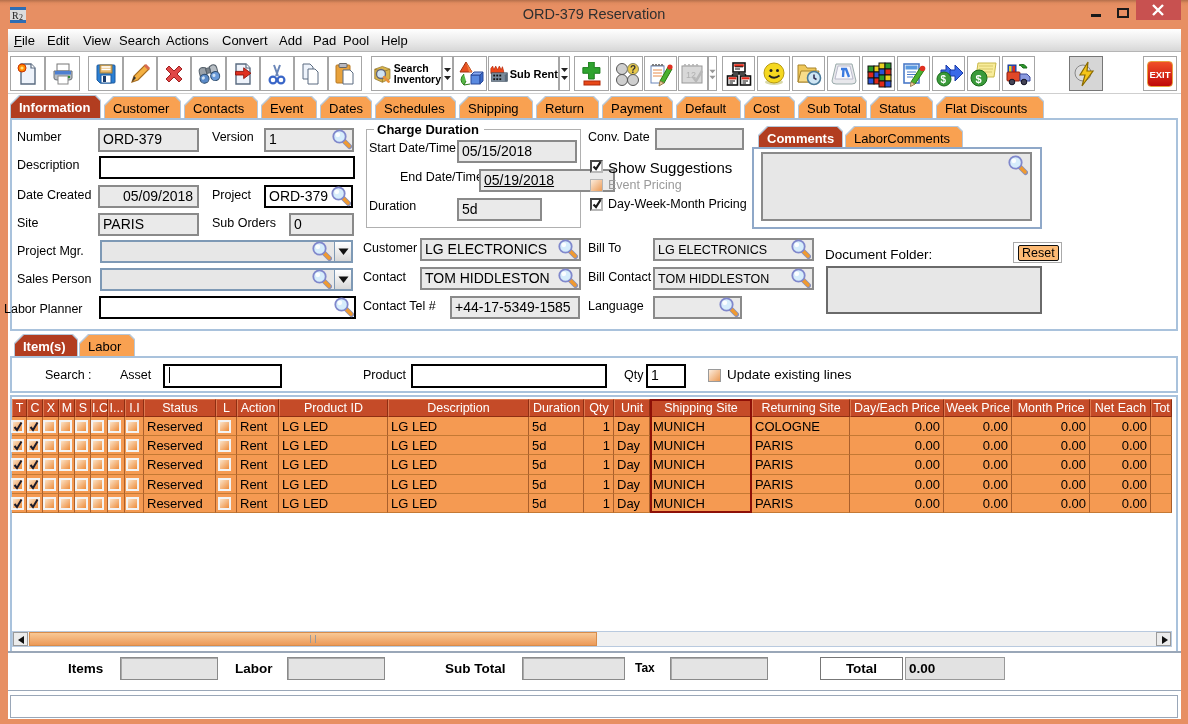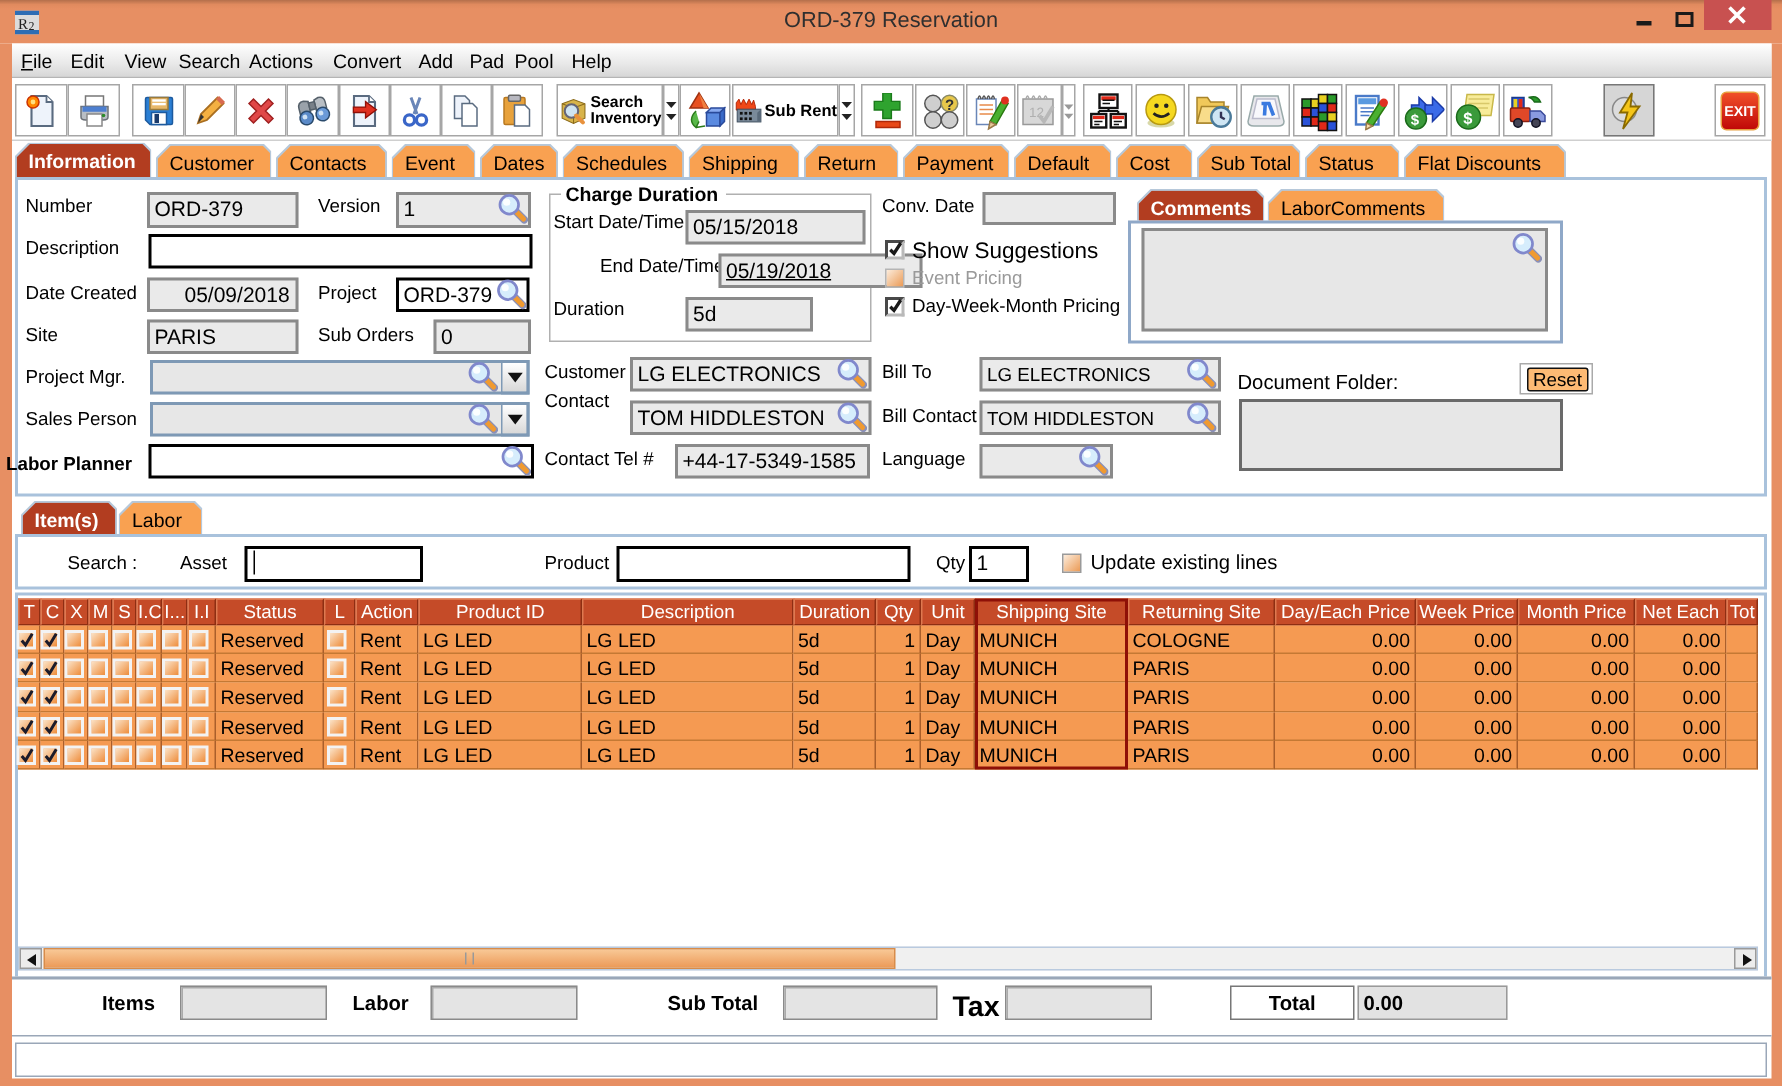--- a/index.html
+++ b/index.html
@@ -380,21 +380,21 @@
 <div class="a tab" style="left:936px;top:96px;width:108px;height:22px;background:#b6c8da;">
     <div class="tab" style="position:absolute;left:1px;top:1px;right:1px;bottom:0;background:#f9a151;color:#000;font-size:13px;padding:4px 0 0 8px;white-space:nowrap">Flat Discounts</div>
   </div>
 <div class="a" style="left:10px;top:118px;width:1168px;height:213px;background:#fff;border:2px solid #a9c2dc;box-shadow:inset 0 0 0 1px #fff;"></div>
 <div class="a" style="left:17px;top:130px;width:95px;height:16px;font-size:12.5px;white-space:nowrap;">Number</div>
 <div class="a" style="left:17px;top:158px;width:95px;height:16px;font-size:12.5px;white-space:nowrap;">Description</div>
 <div class="a" style="left:17px;top:188px;width:95px;height:16px;font-size:12.5px;white-space:nowrap;">Date Created</div>
 <div class="a" style="left:17px;top:216px;width:95px;height:16px;font-size:12.5px;white-space:nowrap;">Site</div>
 <div class="a" style="left:17px;top:244px;width:95px;height:16px;font-size:12.5px;white-space:nowrap;">Project Mgr.</div>
 <div class="a" style="left:17px;top:272px;width:95px;height:16px;font-size:12.5px;white-space:nowrap;">Sales Person</div>
-<div class="a" style="left:4px;top:302px;width:95px;height:16px;font-size:12.5px;white-space:nowrap;font-weight:bold;">Labor Planner</div>
+<div class="a" style="left:4px;top:302px;width:95px;height:16px;font-size:12.5px;white-space:nowrap;">Labor Planner</div>
 <div class="a" style="left:212px;top:130px;width:60px;height:16px;font-size:12.5px;white-space:nowrap;">Version</div>
 <div class="a" style="left:212px;top:188px;width:60px;height:16px;font-size:12.5px;white-space:nowrap;">Project</div>
 <div class="a" style="left:212px;top:216px;width:70px;height:16px;font-size:12.5px;white-space:nowrap;">Sub Orders</div>
 <div class="a fg" style="left:98px;top:128px;width:101px;height:24px;">ORD-379</div>
 <div class="a fg" style="left:264px;top:128px;width:90px;height:24px;">1</div>
 <svg class="a" style="left:331px;top:129px" width="21" height="21" viewBox="0 0 21 21">
     <path d="M13 12 L18.5 17.5" stroke="#8a90b8" stroke-width="5" stroke-linecap="round"></path>
     <path d="M12.5 11.5 L18 17" stroke="#f09a30" stroke-width="3.4" stroke-linecap="round"></path>
     <circle cx="8.5" cy="7.5" r="6.2" fill="#d6edfc" stroke="#8088cc" stroke-width="1.8"></circle>
     <circle cx="6.8" cy="5.8" r="2.4" fill="#ffffff" opacity="0.9"></circle>
@@ -441,21 +441,21 @@
   </svg>
 <div class="a" style="left:366px;top:129px;width:215px;height:99px;border:1px solid #b0b0b0;"></div>
 <div class="a" style="left:374px;top:122px;width:110px;height:15px;background:#fff;font-size:13px;font-weight:bold;padding-left:3px;white-space:nowrap">Charge Duration</div>
 <div class="a" style="left:369px;top:141px;width:86px;height:16px;font-size:12.5px;white-space:nowrap;">Start Date/Time</div>
 <div class="a" style="left:369px;top:170px;width:86px;height:16px;font-size:12.5px;white-space:nowrap;margin-left:31px;">End Date/Time</div>
 <div class="a" style="left:369px;top:199px;width:60px;height:16px;font-size:12.5px;white-space:nowrap;">Duration</div>
 <div class="a fg" style="left:457px;top:140px;width:120px;height:23px;">05/15/2018</div>
 <div class="a fg" style="left:479px;top:169px;width:136px;height:23px;text-decoration:underline;">05/19/2018</div>
 <div class="a fg" style="left:457px;top:198px;width:85px;height:23px;">5d</div>
 <div class="a" style="left:363px;top:241px;width:56px;height:16px;font-size:12.5px;white-space:nowrap;">Customer</div>
-<div class="a" style="left:363px;top:260px;width:56px;height:16px;font-size:12.5px;white-space:nowrap;">Contact</div>
+<div class="a" style="left:363px;top:270px;width:56px;height:16px;font-size:12.5px;white-space:nowrap;">Contact</div>
 <div class="a" style="left:363px;top:299px;width:80px;height:16px;font-size:12.5px;white-space:nowrap;">Contact Tel #</div>
 <div class="a fg" style="left:420px;top:238px;width:161px;height:23px;">LG ELECTRONICS</div>
 <svg class="a" style="left:557px;top:239px" width="21" height="21" viewBox="0 0 21 21">
     <path d="M13 12 L18.5 17.5" stroke="#8a90b8" stroke-width="5" stroke-linecap="round"></path>
     <path d="M12.5 11.5 L18 17" stroke="#f09a30" stroke-width="3.4" stroke-linecap="round"></path>
     <circle cx="8.5" cy="7.5" r="6.2" fill="#d6edfc" stroke="#8088cc" stroke-width="1.8"></circle>
     <circle cx="6.8" cy="5.8" r="2.4" fill="#ffffff" opacity="0.9"></circle>
   </svg>
 <div class="a fg" style="left:420px;top:267px;width:161px;height:23px;">TOM HIDDLESTON</div>
 <svg class="a" style="left:557px;top:268px" width="21" height="21" viewBox="0 0 21 21">
@@ -774,16 +774,16 @@
     </svg></div>
 <div class="a" style="left:29px;top:632px;width:568px;height:14px;background:linear-gradient(#f8c896,#ec9a58);border:1px solid #d88c4a;"></div>
 <div class="a" style="left:310px;top:635px;width:6px;height:8px;border-left:1px solid #999;border-right:1px solid #999;"></div>
 <div class="a" style="left:8px;top:651px;width:1173px;height:40px;background:#fff;border-top:2px solid #9aa7b8;border-bottom:1px solid #9aa7b8;"></div>
 <div class="a" style="left:68px;top:661px;width:60px;height:16px;font-size:13.5px;font-weight:bold;">Items</div>
 <div class="a" style="left:120px;top:657px;width:98px;height:23px;background:#e4e4e4;border:1px solid #8a8a8a;box-shadow:inset 1px 1px 0 #aaa;"></div>
 <div class="a" style="left:235px;top:661px;width:60px;height:16px;font-size:13.5px;font-weight:bold;">Labor</div>
 <div class="a" style="left:287px;top:657px;width:98px;height:23px;background:#e4e4e4;border:1px solid #8a8a8a;box-shadow:inset 1px 1px 0 #aaa;"></div>
 <div class="a" style="left:445px;top:661px;width:70px;height:16px;font-size:13.5px;font-weight:bold;">Sub Total</div>
 <div class="a" style="left:522px;top:657px;width:103px;height:23px;background:#e4e4e4;border:1px solid #8a8a8a;box-shadow:inset 1px 1px 0 #aaa;"></div>
-<div class="a" style="left:635px;top:661px;width:30px;height:16px;font-size:19px;font-weight:bold;">Tax</div>
+<div class="a" style="left:635px;top:661px;width:30px;height:16px;font-size:12px;font-weight:bold;">Tax</div>
 <div class="a" style="left:670px;top:657px;width:98px;height:23px;background:#e4e4e4;border:1px solid #8a8a8a;box-shadow:inset 1px 1px 0 #aaa;"></div>
 <div class="a" style="left:820px;top:657px;width:83px;height:23px;background:#fff;border:1px solid #777;font-size:13.5px;font-weight:bold;text-align:center;padding-top:3px;">Total</div>
 <div class="a" style="left:905px;top:657px;width:100px;height:23px;background:#e2e2e2;border:1px solid #999;font-size:13.5px;font-weight:bold;padding:3px 0 0 3px;">0.00</div>
 <div class="a" style="left:10px;top:695px;width:1168px;height:23px;background:#fff;border:1px solid #9aa7b8;"></div>
 </body></html>

